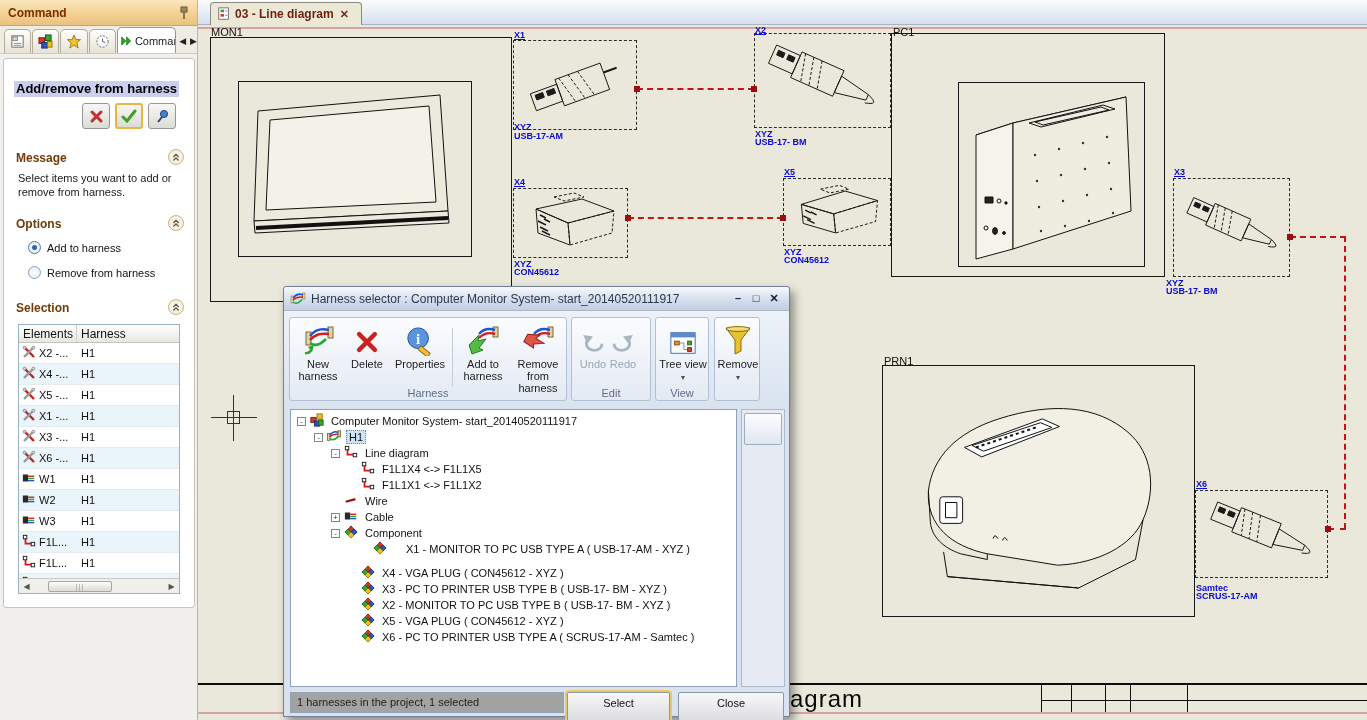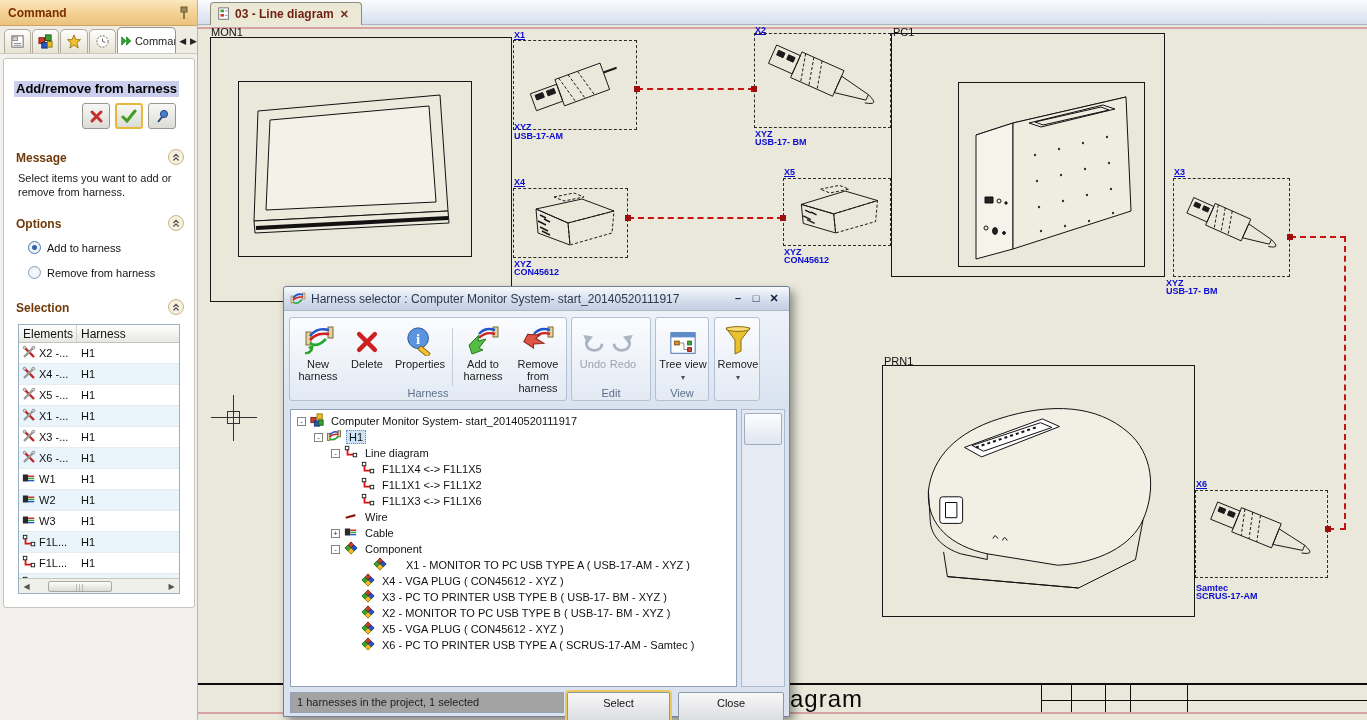--- a/index.html
+++ b/index.html
@@ -714,29 +714,20 @@
         </div>
         <div class="trow" style="padding-left: 57px;">
           <span style="width:13px;flex:none"></span>
           <span class="tico"><svg width="14" height="14" viewBox="0 0 16 16">
               <path d="M4,4 L4,11 L11,11" stroke="#dd1111" fill="none" stroke-width="2"></path>
               <rect x="1.5" y="1.5" width="4" height="4" fill="#fff" stroke="#111"></rect>
               <rect x="10.5" y="9.5" width="4" height="4" fill="#fff" stroke="#111"></rect>
             </svg></span>
           <span class="tlabel">F1L1X1 &lt;-&gt; F1L1X2</span>
         </div>
-        <div class="trow" style="padding-left: 57px;">
-          <span style="width:13px;flex:none"></span>
-          <span class="tico"><svg width="14" height="14" viewBox="0 0 16 16">
-              <path d="M4,4 L4,11 L11,11" stroke="#dd1111" fill="none" stroke-width="2"></path>
-              <rect x="1.5" y="1.5" width="4" height="4" fill="#fff" stroke="#111"></rect>
-              <rect x="10.5" y="9.5" width="4" height="4" fill="#fff" stroke="#111"></rect>
-            </svg></span>
-          <span class="tlabel">F1L1X3 &lt;-&gt; F1L1X6</span>
-        </div>
         <div class="trow" style="padding-left: 40px;">
           <span style="width:13px;flex:none"></span>
           <span class="tico"><svg width="14" height="14" viewBox="0 0 16 16">
               <path d="M2,10 L13,7" stroke="#8a1a10" stroke-width="2.6"></path>
             </svg></span>
           <span class="tlabel">Wire</span>
         </div>
         <div class="trow" style="padding-left: 40px;">
           <span class="texp">+</span>
           <span class="tico"><svg width="14" height="14" viewBox="0 0 16 16">
@@ -760,21 +751,21 @@
         <div class="trow" style="padding-left: 57px; gap: 12px;">
           <span style="width:13px;flex:none"></span>
           <span class="tico"><svg width="14" height="14" viewBox="0 0 16 16">
               <polygon points="8,1 11,4.5 8,8 5,4.5" fill="#d23a2a" stroke="#7a1a10"></polygon>
               <polygon points="4.5,4.5 8,8 4.5,11.5 1,8" fill="#3aa030" stroke="#1a6010"></polygon>
               <polygon points="11.5,4.5 15,8 11.5,11.5 8,8" fill="#2a52c2" stroke="#10307a"></polygon>
               <polygon points="8,8 11.5,11.5 8,15 4.5,11.5" fill="#e8c020" stroke="#907410"></polygon>
             </svg></span>
           <span class="tlabel">X1 - MONITOR TO PC USB TYPE A ( USB-17-AM - XYZ )</span>
         </div>
-        <div class="trow" style="padding-left: 57px;">
+        <div class="trow" style="padding-left: 57px; margin-top: 8px;">
           <span style="width:13px;flex:none"></span>
           <span class="tico"><svg width="14" height="14" viewBox="0 0 16 16">
               <polygon points="8,1 11,4.5 8,8 5,4.5" fill="#d23a2a" stroke="#7a1a10"></polygon>
               <polygon points="4.5,4.5 8,8 4.5,11.5 1,8" fill="#3aa030" stroke="#1a6010"></polygon>
               <polygon points="11.5,4.5 15,8 11.5,11.5 8,8" fill="#2a52c2" stroke="#10307a"></polygon>
               <polygon points="8,8 11.5,11.5 8,15 4.5,11.5" fill="#e8c020" stroke="#907410"></polygon>
             </svg></span>
           <span class="tlabel">X4 - VGA PLUG ( CON45612 - XYZ )</span>
         </div>
         <div class="trow" style="padding-left: 57px;">

